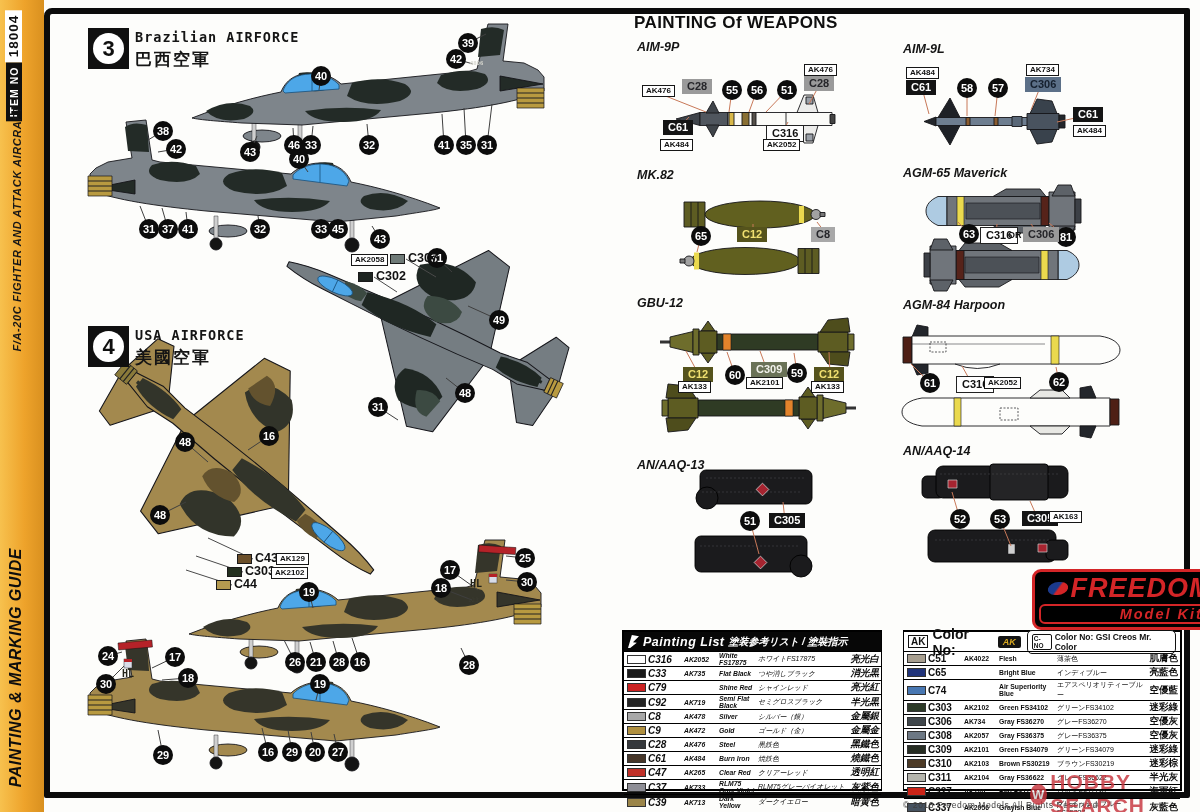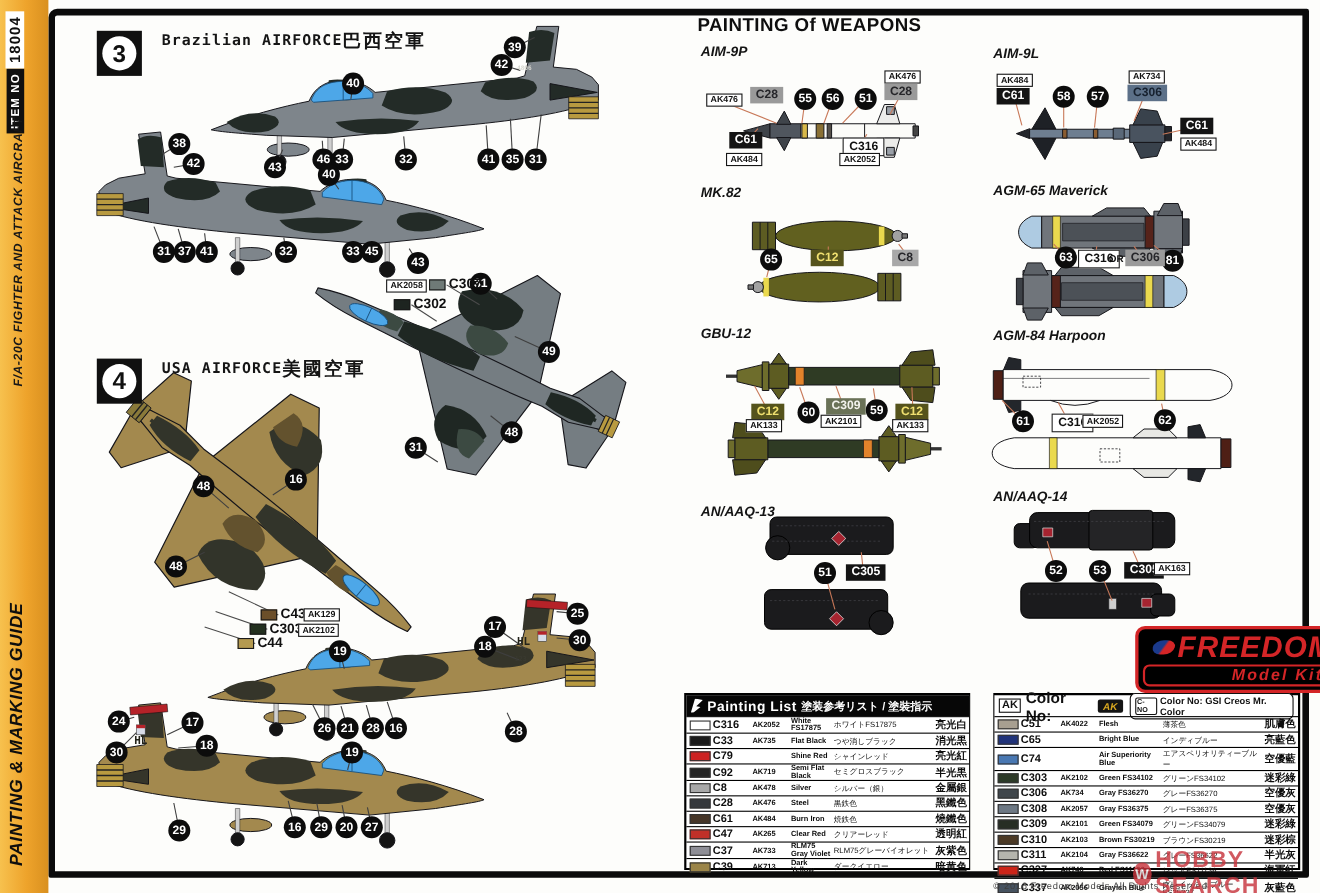--- a/index.html
+++ b/index.html
@@ -16,21 +16,21 @@
                 padding:4px 2px;letter-spacing:1px;}
   #sb-item .num{display:inline-block;background:#fff;color:#101010;font-weight:800;font-size:13.5px;
                 padding:5px 1px;letter-spacing:1px;}
   #sb-craft{left:11px;top:106px;font-size:11px;font-weight:bold;font-style:italic;color:#171717;letter-spacing:.6px;}
   #sb-guide{left:7px;top:548px;font-size:16px;font-weight:800;font-style:italic;color:#0e0e0e;letter-spacing:.5px;}
   
   .sec{position:absolute;display:flex;gap:6px;z-index:6;}
   .secnum{width:41px;height:41px;background:#101010;display:flex;align-items:center;justify-content:center;}
   .seccirc{width:31px;height:31px;background:#fff;border-radius:50%;color:#101010;font-weight:800;
            font-size:22px;display:flex;align-items:center;justify-content:center;}
-  .sectxt{display:flex;flex-direction:row;justify-content:space-between;padding:1px 0;margin-left:12px;}
+  .sectxt{display:flex;flex-direction:column;justify-content:space-between;padding:1px 0;}
   .secen{font-family:"DejaVu Sans Mono",monospace;font-weight:bold;font-size:13.5px;color:#151515;letter-spacing:1px;}
   .seccjk{font-weight:bold;font-size:17px;color:#151515;letter-spacing:2px;line-height:1;}
   
   #w-title{position:absolute;left:634px;top:13px;font-size:17px;font-weight:800;color:#0e0e0e;letter-spacing:.4px;z-index:6;}
   .wtitle{position:absolute;font-style:italic;font-weight:bold;font-size:12.5px;color:#141414;z-index:6;white-space:nowrap;}
   
   .callout{position:absolute;width:20px;height:20px;border-radius:50%;background:#0c0c0c;color:#fff;
            font-weight:bold;font-size:11px;line-height:20px;text-align:center;z-index:8;}
   .lbl{position:absolute;font-weight:bold;white-space:nowrap;z-index:9;line-height:1.2;}
   .lbl-ak{font-size:8px;background:#fff;border:1.3px solid #161616;padding:0 3px;color:#111;line-height:10px;}
@@ -536,21 +536,21 @@
       <div class="wtitle" style="left: 637px; top: 40px;">AIM-9P</div>
       <div class="wtitle" style="left: 903px; top: 42px;">AIM-9L</div>
       <div class="wtitle" style="left: 637px; top: 168px;">MK.82</div>
       <div class="wtitle" style="left: 903px; top: 166px;">AGM-65 Maverick</div>
       <div class="wtitle" style="left: 637px; top: 296px;">GBU-12</div>
       <div class="wtitle" style="left: 903px; top: 298px;">AGM-84 Harpoon</div>
       <div class="wtitle" style="left: 637px; top: 446px; margin-top: 12px;">AN/AAQ-13</div>
       <div class="wtitle" style="left: 903px; top: 444px;">AN/AAQ-14</div>
     </div>
 
-  <div class="ptable" id="pt-left" style="left:622px;top:630px;width:260px;height:161px;border-right-width:1px;">
+  <div class="ptable" id="pt-left" style="left:622px;top:630px;width:260px;height:161px;border-right-width:1px;font-style:italic;">
     <div class="pt-head">
       <span class="feather"></span>
       <span class="pt-title">Painting List</span>
       <span class="pt-title-jp">塗装参考リスト / 塗裝指示</span>
     </div>
     <div class="pt-rows" id="rows-left">
         <div class="prow">
           <span class="csw">
             <i style="background: rgb(255, 255, 255);"></i>
           </span>
@@ -592,20 +592,30 @@
         </div>
         <div class="prow">
           <span class="csw">
             <i style="background: rgb(168, 168, 168);"></i>
           </span>
           <span class="cc">C8</span>
           <span class="cak">AK478</span>
           <span class="cen">Silver</span>
           <span class="cjp">シルバー（銀）</span>
           <span class="ccn">金屬銀</span>
+        </div>
+        <div class="prow">
+          <span class="csw">
+            <i style="background: rgb(176, 144, 64);"></i>
+          </span>
+          <span class="cc">C9</span>
+          <span class="cak">AK472</span>
+          <span class="cen">Gold</span>
+          <span class="cjp">ゴールド（金）</span>
+          <span class="ccn">金屬金</span>
         </div>
         <div class="prow">
           <span class="csw">
             <i style="background: rgb(53, 56, 60);"></i>
           </span>
           <span class="cc">C28</span>
           <span class="cak">AK476</span>
           <span class="cen">Steel</span>
           <span class="cjp">黒鉄色</span>
           <span class="ccn">黑鐵色</span>

